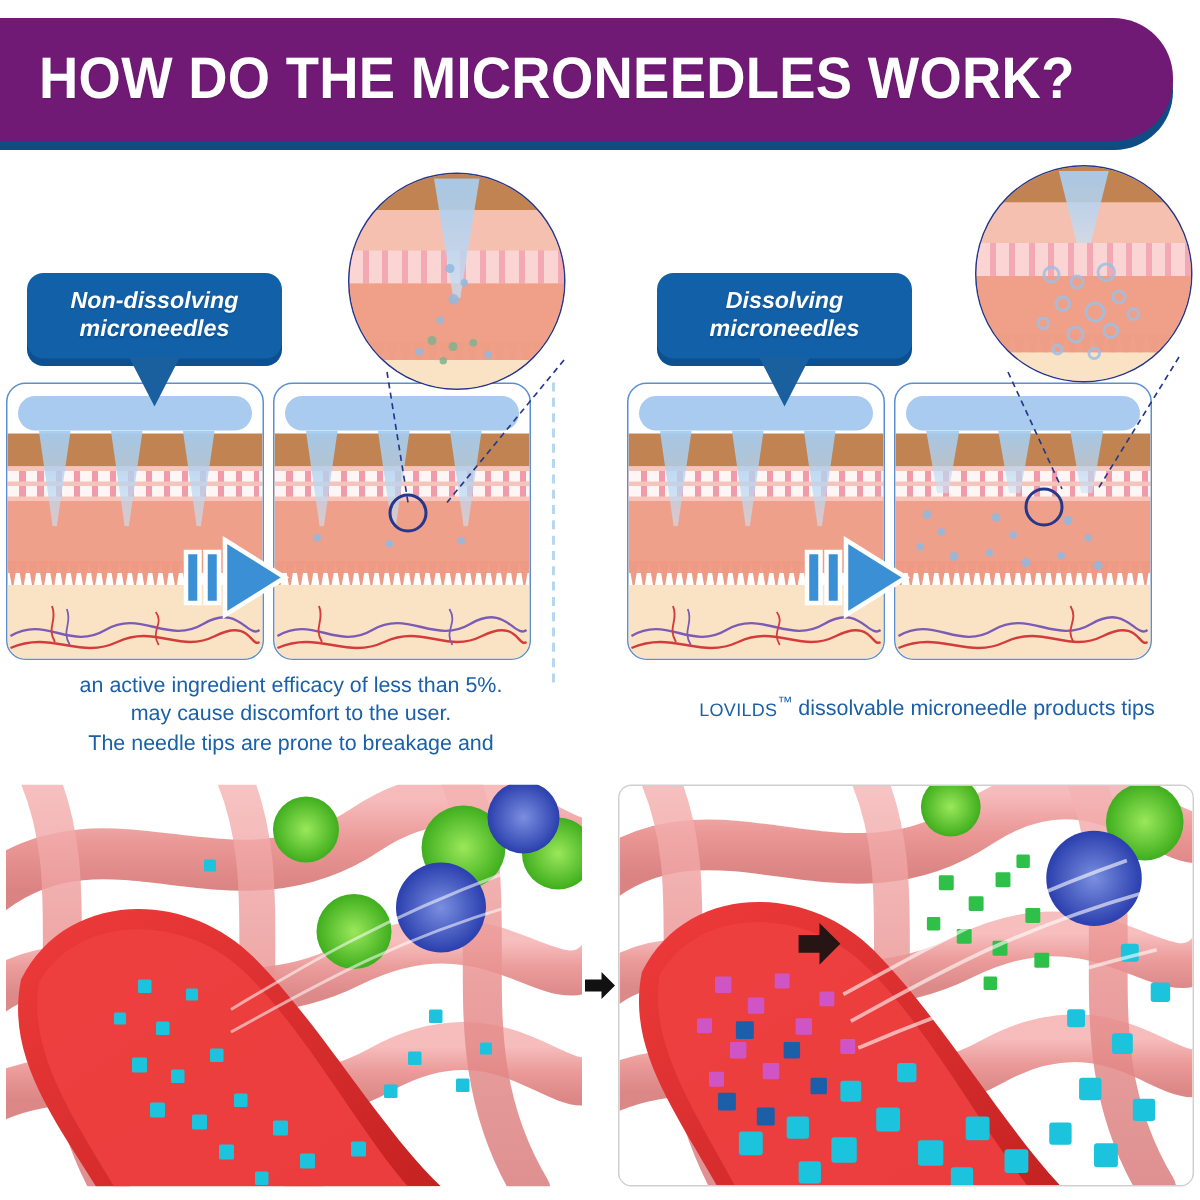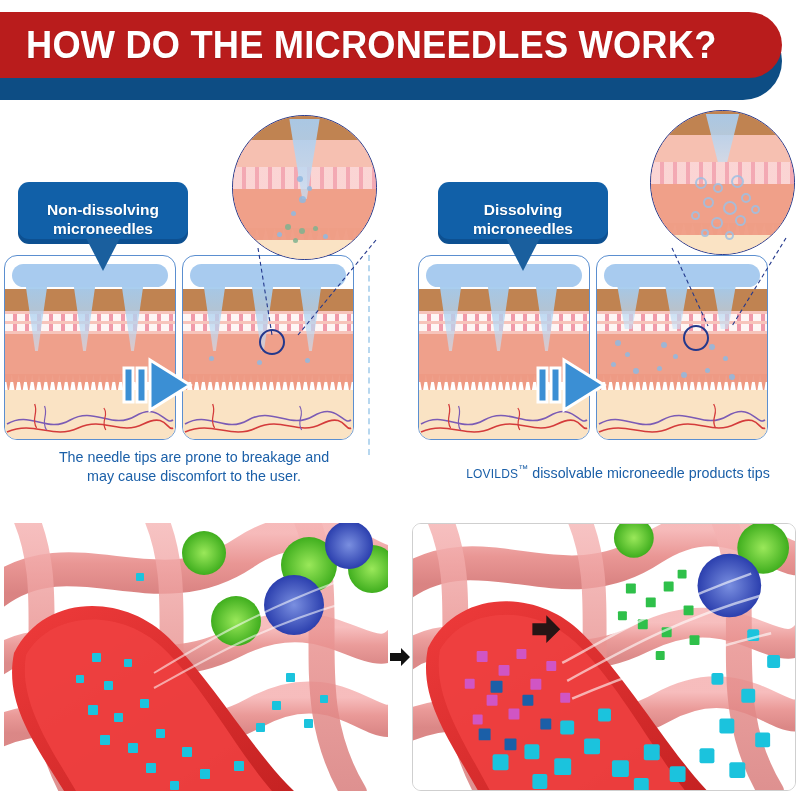--- a/index.html
+++ b/index.html
@@ -12,22 +12,22 @@
   #page { position: relative; width: 800px; height: 800px; background: #fff; }
 
   
   .banner-wrap { position: absolute; left: 0; top: 12px; width: 800px; height: 88px; }
   .banner-shadow {
     position: absolute; left: 0; top: 10px; width: 782px; height: 78px;
     background: #0d4d84;
     border-radius: 0 40px 40px 0;
   }
   .banner {
-    position: absolute; left: 0; top: 0; width: 782px; height: 66px;
-    background: #b91c1c;
+    position: absolute; left: 0; top: 0; width: 782px; height: 82px;
+    background: #701a75;
     border-radius: 0 40px 40px 0;
     display: flex; align-items: center;
   }
   .banner-title {
     color: #ffffff;
     font-size: 39px;
     font-weight: bold;
     letter-spacing: 0.2px;
     transform: scaleX(0.93);
     transform-origin: left center;
@@ -35,23 +35,24 @@
     white-space: nowrap;
     text-shadow: 0 1px 1px rgba(0,0,0,.18);
   }
 
   
   .badge {
     position: absolute; width: 170px; height: 57px;
     background: #1160a8;
     border-radius: 11px;
     box-shadow: 0 5px 0 0 #0d5091;
-    display: flex; align-items: flex-end; justify-content: center;
+    display: flex; align-items: center; justify-content: center;
     text-align: center;
     z-index: 6;
+    font-style: italic;
   }
   .badge-text {
     color: #fff; font-size: 15.5px; font-weight: bold; line-height: 1.22;
     text-shadow: 0 1px 1px rgba(0,0,0,.2);
   }
   .badge-tail {
     position: absolute; left: 50%; top: 56px; transform: translateX(-50%);
     width: 0; height: 0;
     border-left: 17px solid transparent;
     border-right: 17px solid transparent;
@@ -362,22 +363,23 @@
 
   <svg class="blue-arrow" style="left:534px;top:348px;" viewBox="0 0 74 74">
     <g stroke="#ffffff" stroke-width="3" fill="#3b8fd4">
       <rect x="4" y="20" width="9" height="34"></rect>
       <rect x="17" y="20" width="9" height="34"></rect>
       <polygon points="30,12 70,37 30,62 30,50 30,24"></polygon>
     </g>
   </svg>
 
   <div class="caption" id="caption-left">
+    <div>an active ingredient efficacy of less than 5%.</div>
+    <div>may cause discomfort to the user.</div>
     <div>The needle tips are prone to breakage and</div>
-    <div>may cause discomfort to the user.</div>
   </div>
 
   <div class="caption" id="caption-right">
     <div><span class="brand">LOVILDS</span><span class="tm">™</span><span> dissolvable microneedle products tips</span></div>
   </div>
 
   <div class="photo" id="photo-left">
     <svg viewBox="0 0 384 268" preserveAspectRatio="none">
       <defs>
         <linearGradient id="vg1" x1="0" y1="0" x2="0" y2="1">

